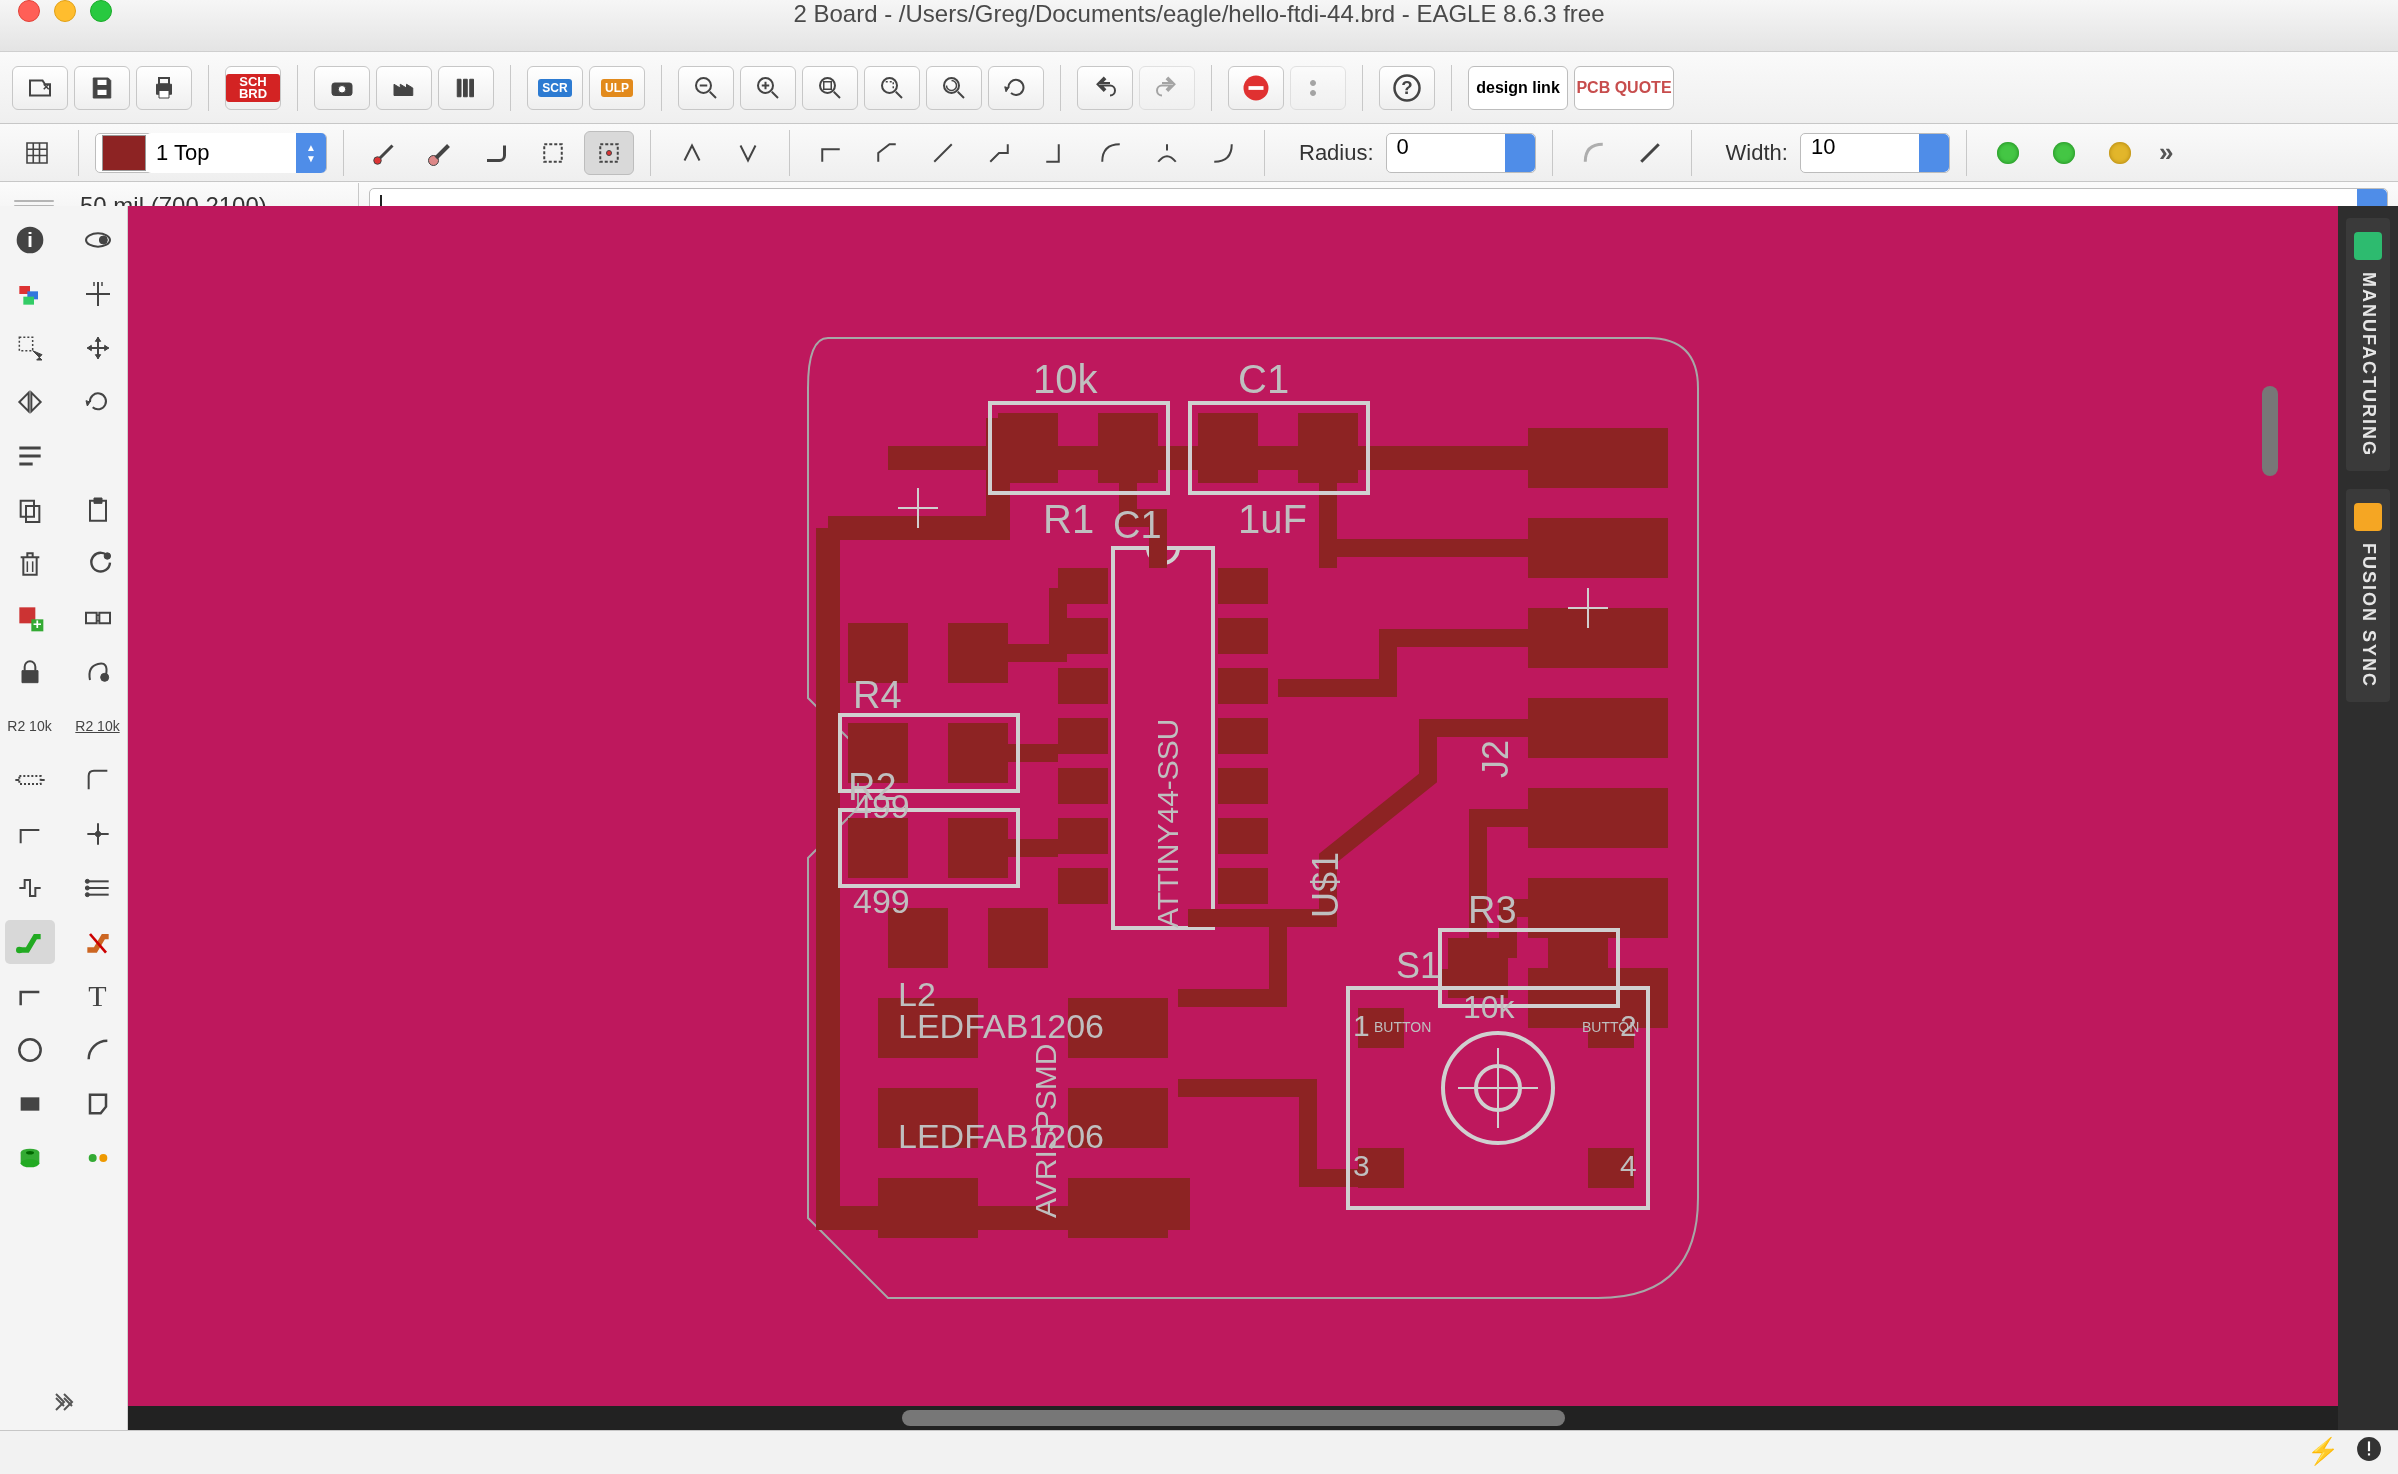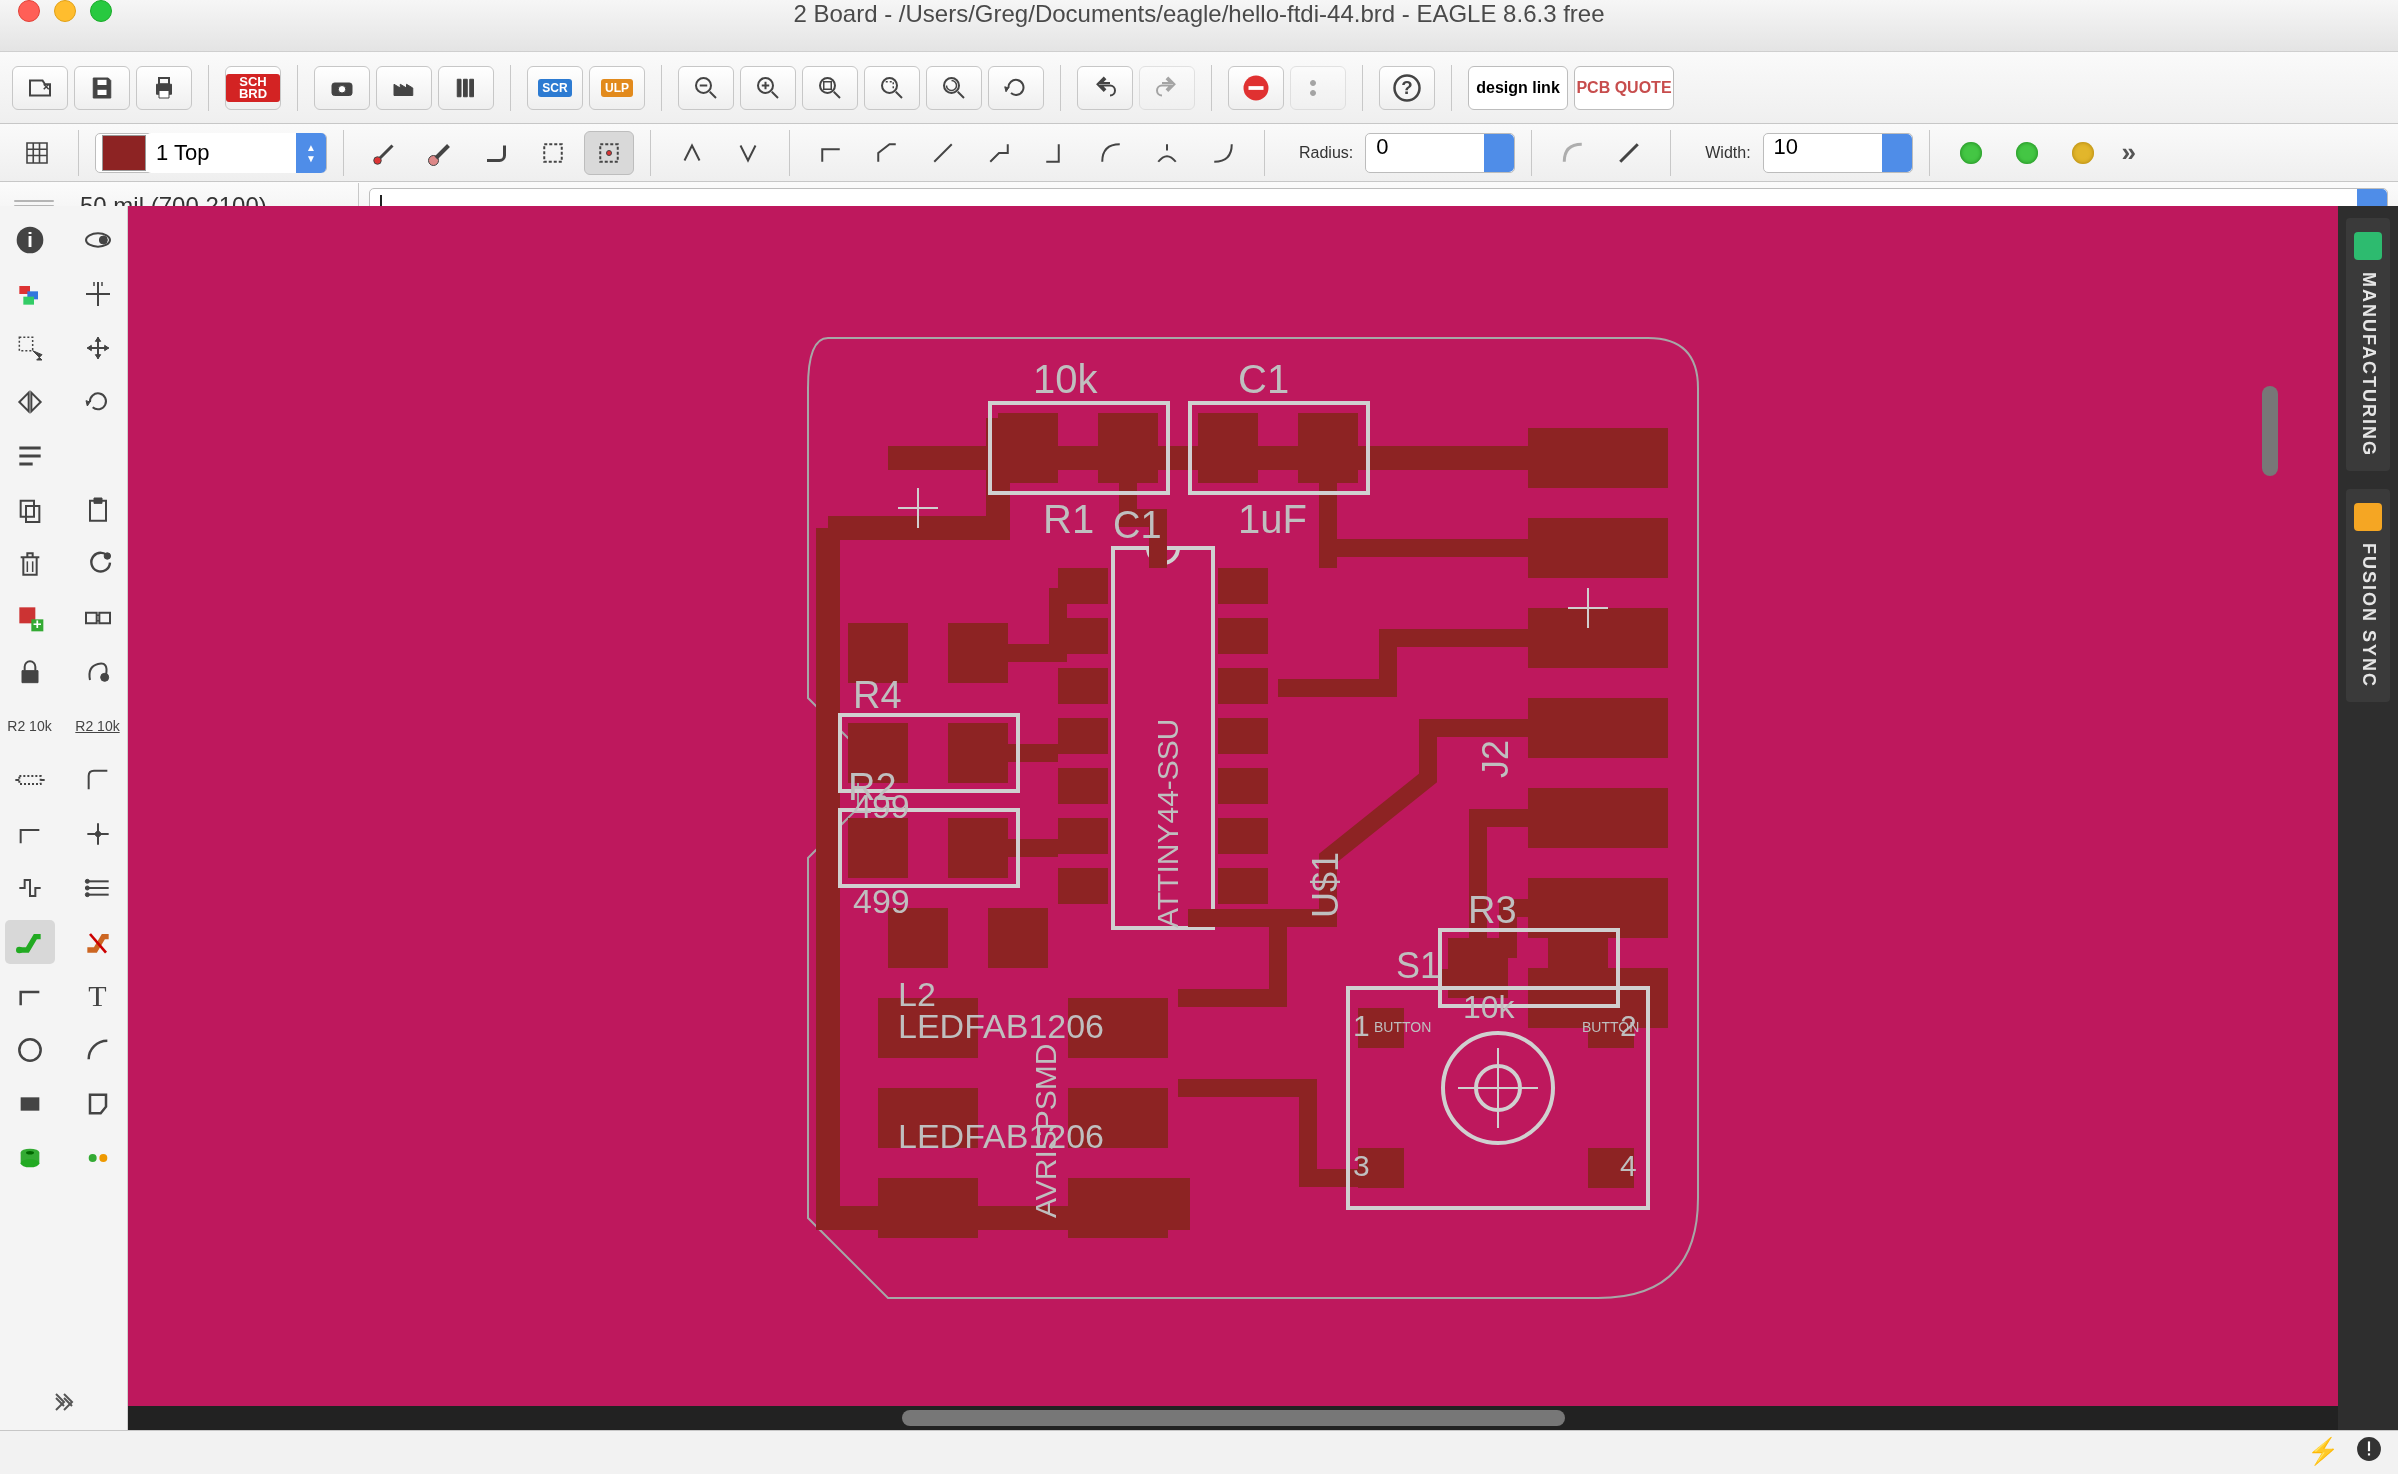--- a/index.html
+++ b/index.html
@@ -27,21 +27,21 @@
   .tool-spacer { flex:1; }
 
   
   .toolbar2 { height:58px; background:linear-gradient(#fafafa,#efefef); border-bottom:1px solid #c7c7c7; display:flex; align-items:center; padding:0 12px; gap:6px; }
   .layer-swatch { width:44px; height:36px; background:#8d2323; border:1px solid #999; }
   .layer-select { height:40px; border:1px solid #bcbcbc; border-radius:5px; background:#fff; display:flex; align-items:center; padding:0 10px; font-size:22px; min-width:180px; position:relative; }
   .layer-select .arrows { position:absolute; right:0; top:0; bottom:0; width:30px; background:#4f8de8; border-radius:0 5px 5px 0; display:flex; flex-direction:column; align-items:center; justify-content:center; color:#fff; font-size:10px; }
   .mini { width:50px; height:44px; border-radius:6px; display:flex; align-items:center; justify-content:center; font-size:24px; color:#444; }
   .mini.sel { background:#d9d9d9; border:1px solid #bdbdbd; }
   .mini svg { width:30px; height:30px; }
-  .param-label { font-size:16px; color:#333; padding:0 6px 0 18px; }
+  .param-label { font-size:22px; color:#333; padding:0 6px 0 18px; }
   .param-input { height:40px; border:1px solid #bcbcbc; border-radius:5px; background:#fff; padding:0 10px; font-size:22px; min-width:150px; position:relative; }
   .param-input .arrows { position:absolute; right:0; top:0; bottom:0; width:30px; background:#4f8de8; border-radius:0 5px 5px 0; }
   .led { width:22px; height:22px; border-radius:50%; }
   .led.green { background:#44c644; box-shadow:inset 0 0 4px #1a801a; }
   .led.yellow{ background:#e2b62b; box-shadow:inset 0 0 4px #a97e0c; }
   .led-wrap { width:50px; display:flex; justify-content:center; }
 
   
   .toolbar3 { height:48px; background:linear-gradient(#fbfbfb,#f1f1f1); border-bottom:1px solid #c7c7c7; display:flex; align-items:center; }
   .grip { width:68px; display:flex; flex-direction:column; align-items:center; gap:3px; }

